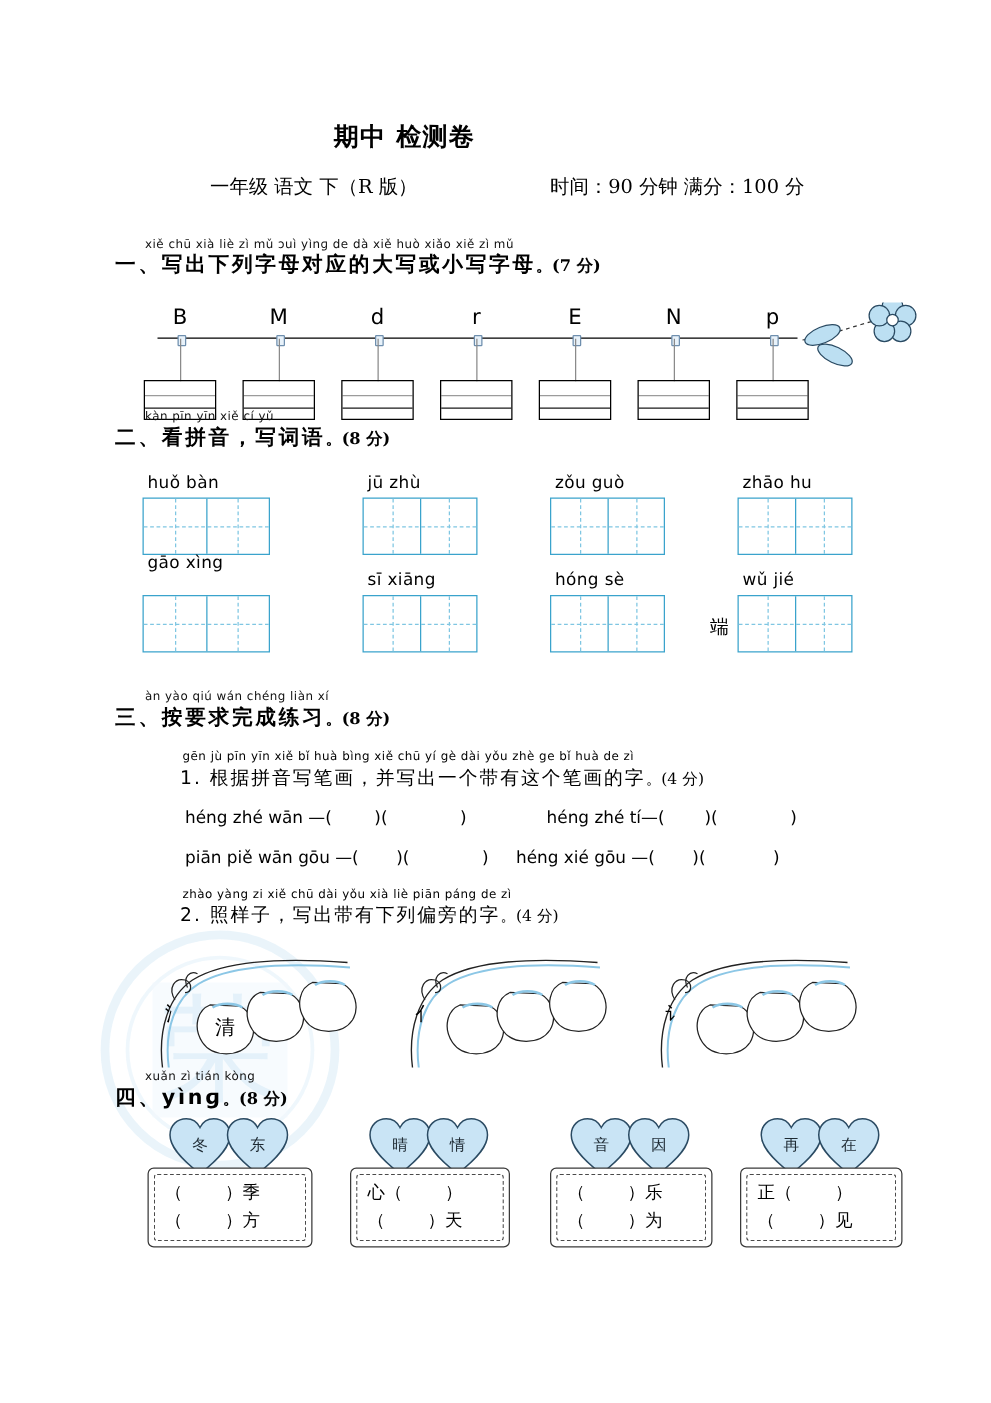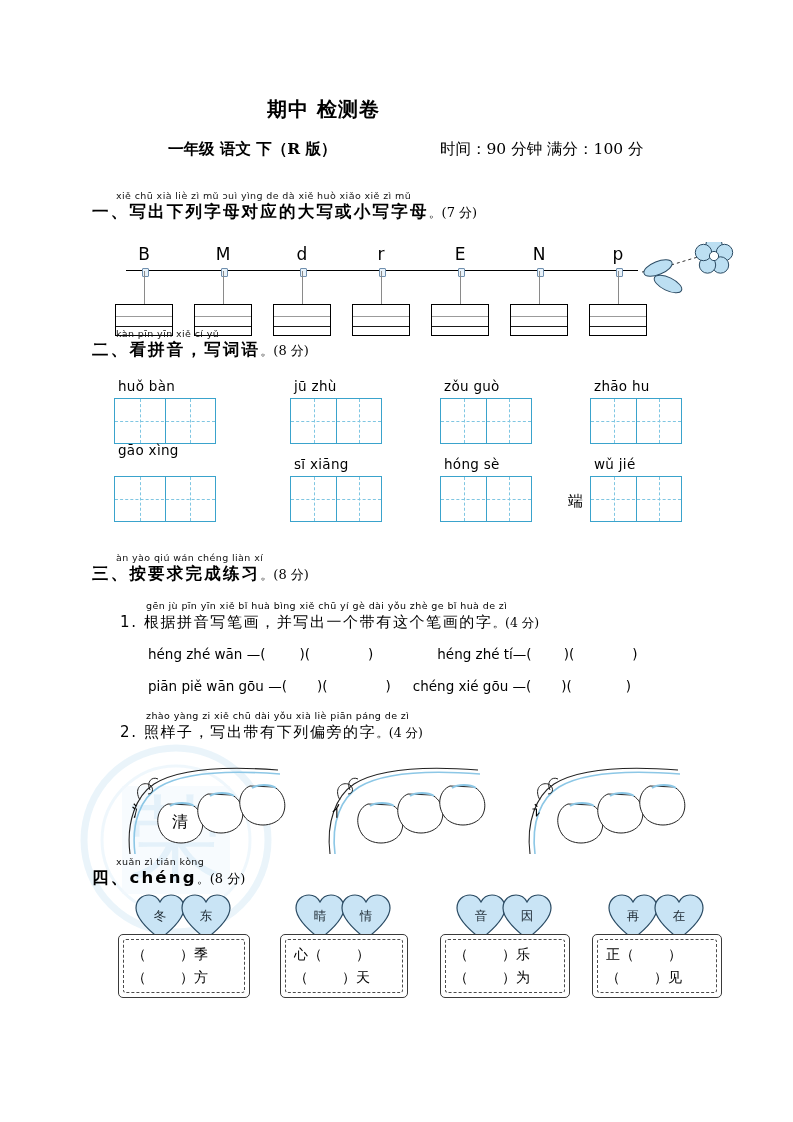--- a/index.html
+++ b/index.html
@@ -45,21 +45,21 @@
     letter-spacing: 1px;
     font-family: "DejaVu Sans", sans-serif;
   }
   .subline {
     position: absolute;
     top: 139px;
     font-size: 15.5px;
     font-family: "DejaVu Serif", serif;
     white-space: nowrap;
   }
-  .subline.left { left: 168px; font-weight: bold; }
+  .subline.left { left: 168px; }
   .subline.right { left: 440px; }
 
   
   .sec {
     position: absolute;
     left: 92px;
     width: 640px;
   }
   .sec-py {
     font-size: 9.5px;
@@ -74,21 +74,21 @@
   .sec-title {
     font-size: 16.5px;
     font-weight: bold;
     letter-spacing: 2.2px;
     font-family: "DejaVu Sans", sans-serif;
     white-space: nowrap;
     line-height: 20px;
   }
   .sec-title .pts {
     font-size: 13px;
-    font-weight: normal;
+    font-weight: bold;
     letter-spacing: 0;
     font-family: "DejaVu Serif", serif;
   }
 
   
   .q1-wrap { position: absolute; left: 92px; top: 238px; width: 640px; height: 100px; }
   .q1-line {
     position: absolute;
     left: 34px; top: 32px;
     width: 512px; height: 0;
@@ -183,20 +183,21 @@
     white-space: nowrap;
     margin-left: 26px;
     height: 12px; line-height: 12px;
   }
   .q3-sub .sub-title {
     font-size: 15px;
     letter-spacing: 1.6px;
     font-family: "DejaVu Sans", sans-serif;
     white-space: nowrap;
     line-height: 20px;
+    margin-left: 24px;
   }
   .q3-sub .sub-title .pts {
     font-size: 12.5px; letter-spacing: 0;
     font-family: "DejaVu Serif", serif;
   }
   .stroke-row {
     position: absolute;
     left: 148px;
     font-size: 13.5px;
     font-family: "DejaVu Sans", sans-serif;
@@ -407,21 +408,21 @@
   <div class="q3-sub" style="top:600px;">
     <div class="sub-py">gēn jù pīn yīn xiě bǐ huà    bìng xiě chū yí  gè dài yǒu zhè ge  bǐ  huà de  zì</div>
     <div class="sub-title"><span>1.</span>&nbsp;<span>根据拼音写笔画，并写出一个带有这个笔画的字</span><span class="pts">。(4 分)</span></div>
   </div>
 
   <div class="stroke-row" style="top:646px;">
     <span>héng zhé wān —(</span><span class="blankspace" style="display:inline-block;width:34px"></span><span>)(</span><span style="display:inline-block;width:58px"></span><span>)</span><span class="gap2"></span><span>héng zhé tí—(</span><span style="display:inline-block;width:32px"></span><span>)(</span><span style="display:inline-block;width:58px"></span><span>)</span>
   </div>
 
   <div class="stroke-row" style="top:678px;">
-    <span>piān piě wān gōu —(</span><span style="display:inline-block;width:30px"></span><span>)(</span><span style="display:inline-block;width:58px"></span><span>)</span><span style="display:inline-block;width:22px"></span><span>chéng xié gōu —(</span><span style="display:inline-block;width:30px"></span><span>)(</span><span style="display:inline-block;width:54px"></span><span>)</span>
+    <span>piān piě wān gōu —(</span><span style="display:inline-block;width:30px"></span><span>)(</span><span style="display:inline-block;width:58px"></span><span>)</span><span style="display:inline-block;width:22px"></span><span>héng xié gōu —(</span><span style="display:inline-block;width:30px"></span><span>)(</span><span style="display:inline-block;width:54px"></span><span>)</span>
   </div>
 
   <div class="q3-sub" style="top:710px;">
     <div class="sub-py">zhào yàng  zi     xiě chū dài yǒu xià liè piān páng de  zì</div>
     <div class="sub-title"><span>2.</span>&nbsp;<span>照样子，写出带有下列偏旁的字</span><span class="pts">。(4 分)</span></div>
   </div>
 
   <div class="branches" id="branches">
       <div class="branch" style="left: 0px;"><svg width="192" height="98" viewBox="0 0 192 98">
           <path d="M20 94 C16 62 26 36 44 24 C70 8 116 6 168 10" fill="none" stroke="#222" stroke-width="1.1"></path>
@@ -456,21 +457,21 @@
           <path d="M60 46 C66 42 78 42 84 46" fill="none" stroke="#8cc7e6" stroke-width="2"></path>
           <path d="M98 34 C88 38 84 52 92 64 C100 76 122 76 130 64 C136 54 132 40 122 35 Z" fill="#fff" stroke="#222" stroke-width="1"></path>
           <path d="M100 36 C106 32 118 32 124 36" fill="none" stroke="#8cc7e6" stroke-width="2"></path>
           <path d="M140 26 C130 30 126 44 134 56 C142 68 164 68 172 56 C178 46 174 32 164 27 Z" fill="#fff" stroke="#222" stroke-width="1"></path>
           <path d="M142 28 C148 24 160 24 166 28" fill="none" stroke="#8cc7e6" stroke-width="2"></path>
         </svg><div class="rad" style="left: 22px; top: 42px;">讠</div></div>
     </div>
 
   <div class="sec" style="top:856px;">
     <div class="sec-py">xuǎn  zì  tián kòng</div>
-    <div class="sec-title"><span>四、</span><span>chéng</span><span class="pts">。(8 分)</span></div>
+    <div class="sec-title"><span>四、</span><span>yìnɡ</span><span class="pts">。(8 分)</span></div>
   </div>
 
   <div class="q4-wrap" id="q4-wrap">
       <div class="q4-group" style="left: 26px; width: 132px;">
         <div class="hearts"><svg width="108" height="50" viewBox="0 0 108 50">
             <path d="M30 47 C12 33 6 24 6 16 C6 8 12 3 19 3 C24 3 28 6 30 10 C32 6 36 3 41 3 C48 3 54 8 54 16 C54 24 48 33 30 47 Z" fill="#c9e4f5" stroke="#2b4b63" stroke-width="1.2"></path>
             <path d="M76 47 C58 33 52 24 52 16 C52 8 58 3 65 3 C70 3 74 6 76 10 C78 6 82 3 87 3 C94 3 100 8 100 16 C100 24 94 33 76 47 Z" fill="#c9e4f5" stroke="#2b4b63" stroke-width="1.2"></path>
           </svg><div class="heart-char" style="left: 20px; top: 16px;">冬</div><div class="heart-char" style="left: 66px; top: 16px;">东</div></div>
         <div class="ansbox" style="width: 132px;">
           <div class="inner">

